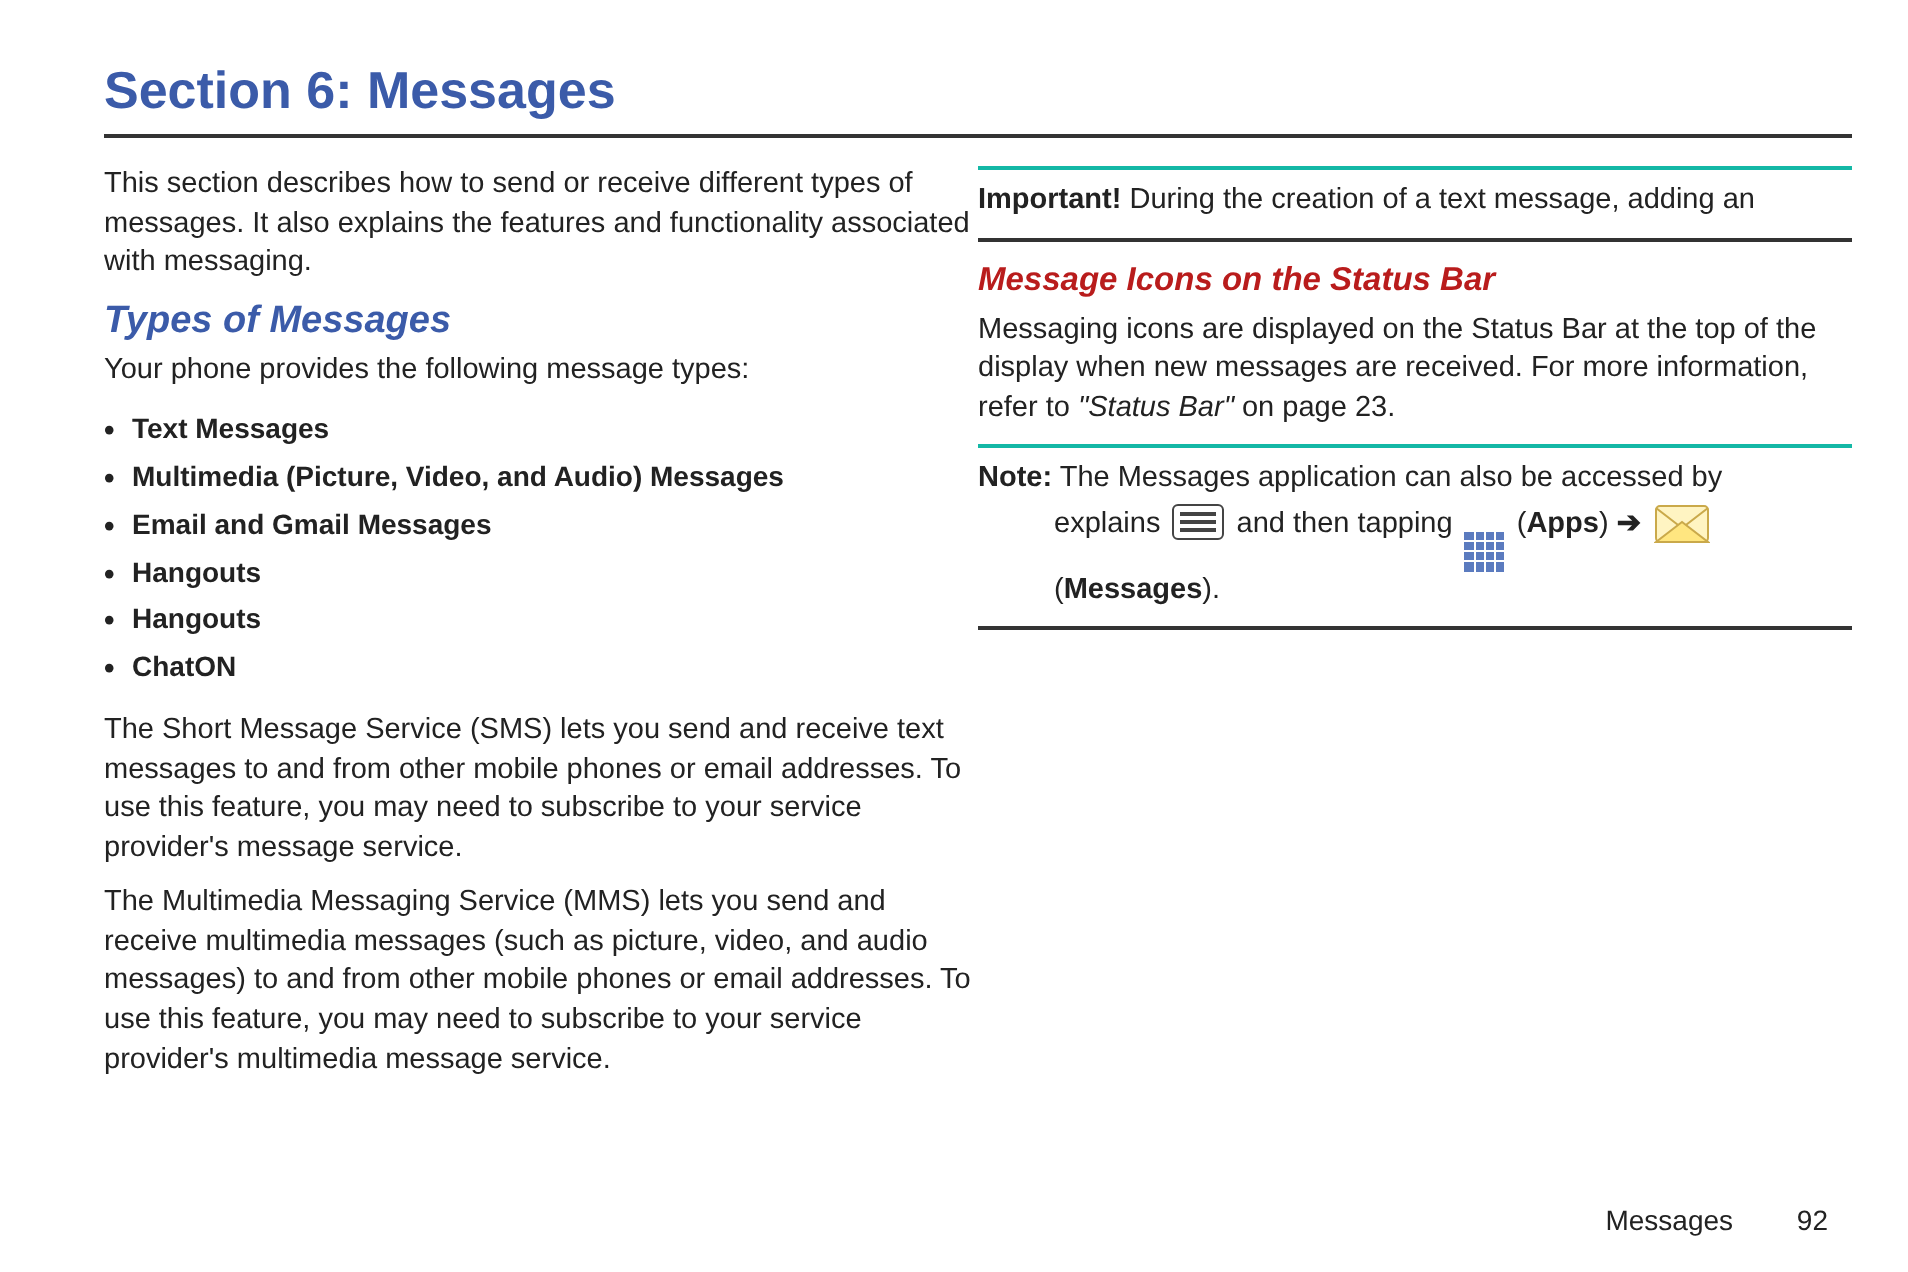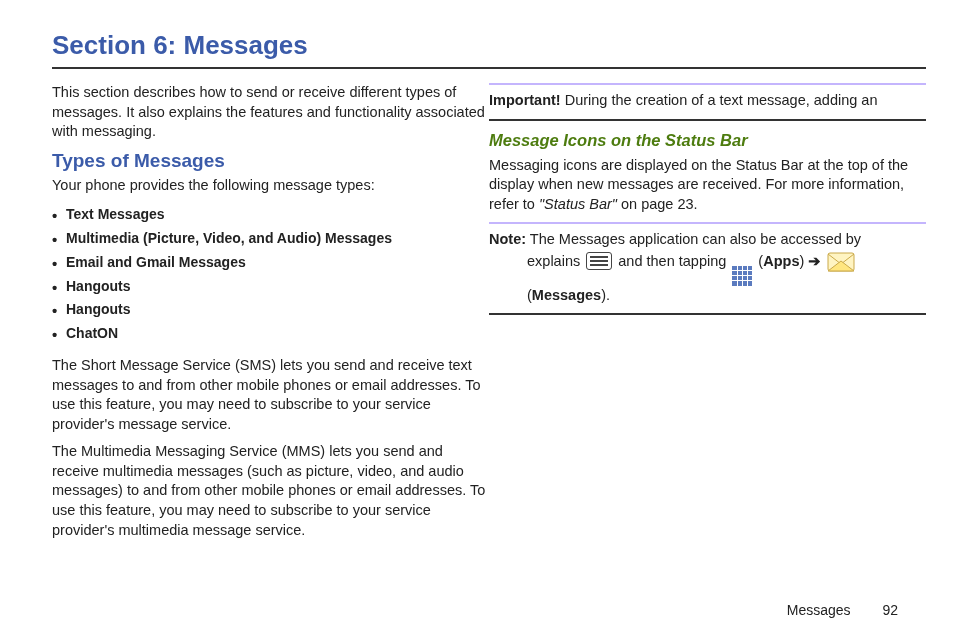--- a/index.html
+++ b/index.html
@@ -37,23 +37,24 @@
   .body-text {
     font-size: 14.5px;
     line-height: 1.35;
     margin: 0 0 8px 0;
   }
   .subhead-blue {
     color: #3b5ba9;
     font-size: 19px;
     font-weight: bold;
     margin: 6px 0 4px 0;
+    font-style: italic;
   }
   .subhead-italic {
-    color: #4d7c0f;
+    color: #b91c1c;
     font-size: 16.5px;
     font-style: italic;
     font-weight: bold;
     margin: 8px 0 6px 0;
   }
   ul.msg-types {
     list-style: none;
     padding: 0 0 0 0px;
     margin: 4px 0 10px 0;
     font-weight: bold;
@@ -65,21 +66,21 @@
     position: relative;
   }
   ul.msg-types li::before {
     content: "•";
     position: absolute;
     left: 0;
     top: 0;
     font-size: 15px;
   }
   .note-box {
-    border-top: 2px solid #c4b5fd;
+    border-top: 2px solid #14b8a6;
     border-bottom: 2px solid #333;
     padding: 6px 0 8px 0;
     margin: 0 0 10px 0;
     font-size: 14.5px;
     line-height: 1.35;
   }
   .note-label {
     font-weight: bold;
   }
   .indent1 { padding-left: 70px; display:block; }
@@ -119,21 +120,21 @@
   .icon-apps span {
     background: #5b7bbf;
   }
   .icon-envelope {
     vertical-align: -6px;
   }
   .arrow { font-weight: bold; }
   .bold { font-weight: bold; }
   .footer {
     position: absolute;
-    right: 56px;
+    right: 40px;
     bottom: 18px;
     font-size: 14px;
     text-align: center;
   }
   .footer .label { margin-right: 28px; }
 </style>
 </head>
 <body>
 
 <div class="page">

